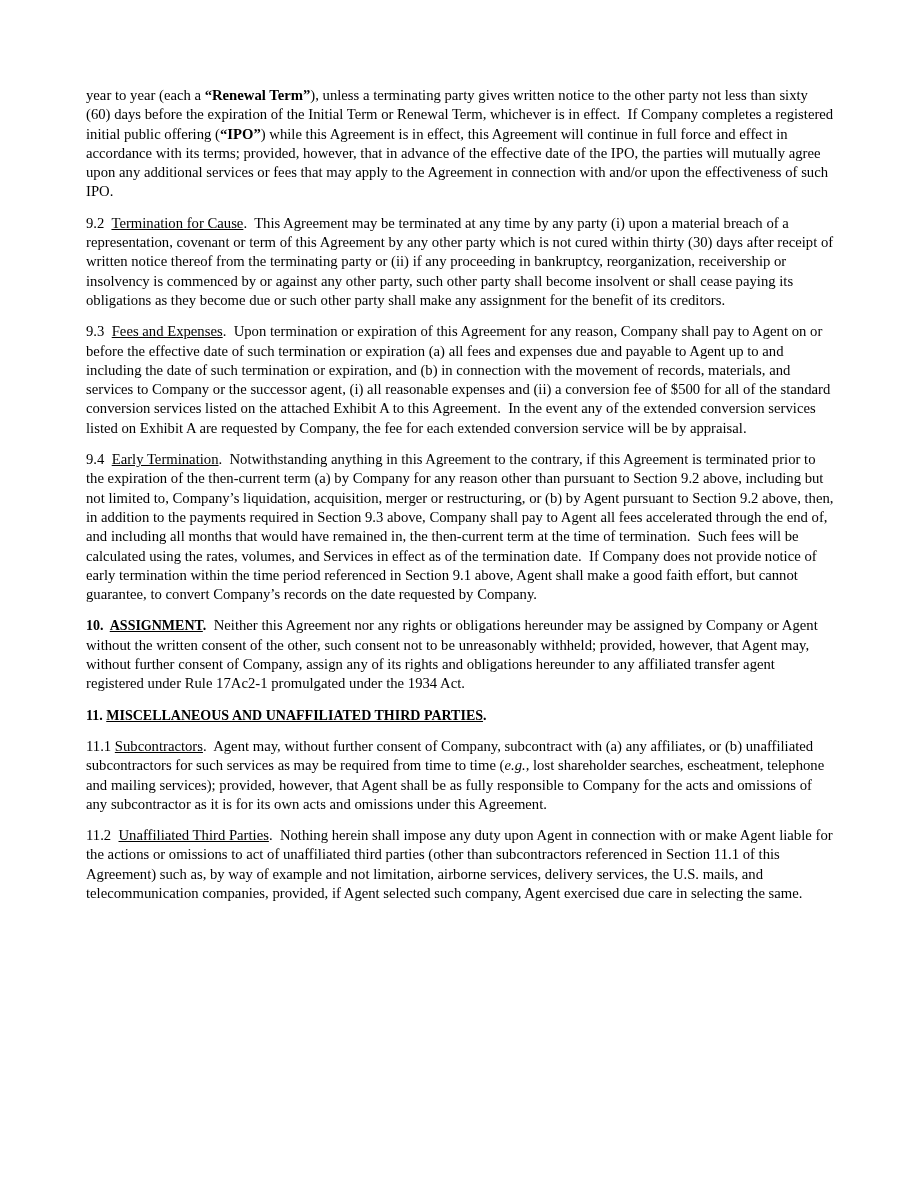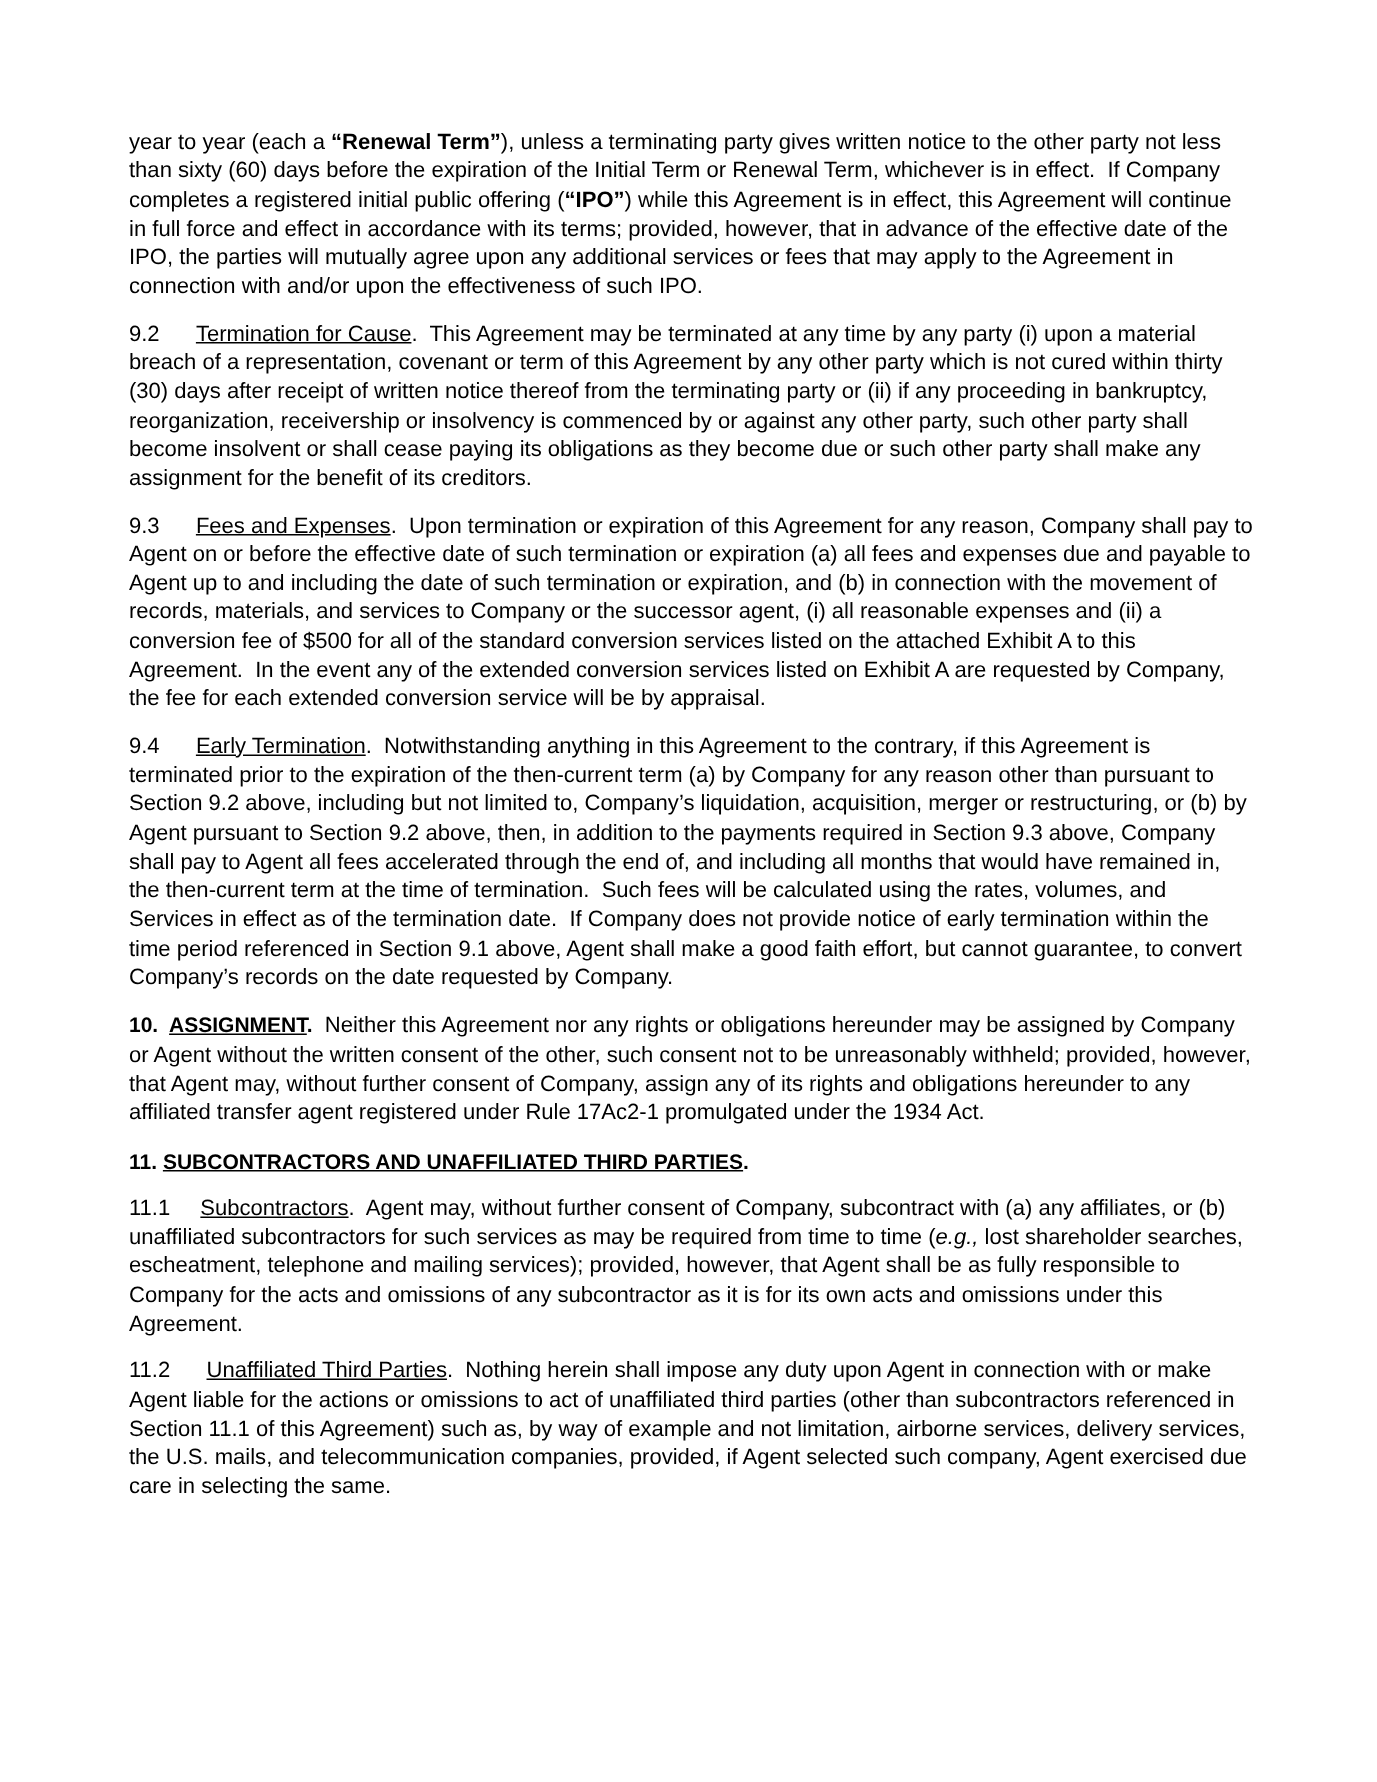--- a/index.html
+++ b/index.html
@@ -2,35 +2,35 @@
 <html><head>
 <meta charset="utf-8">
 <style>
   html, body { margin: 0; padding: 0; background: #ffffff; }
   .page {
     position: relative;
     width: 918px;
     height: 1016px;
     background: #ffffff;
     color: #000000;
-    font-family: Liberation Sans, sans-serif;
+    font-family: Liberation Serif, serif;
     overflow: hidden;
   }
   .content {
     position: absolute;
     left: 86px;
     top: 86px;
     width: 750px;
     font-size: 14.7px;
     line-height: 19.3px;
     text-align: left;
   }
   .content p { margin: 0 0 12px 0; }
   .b  { font-weight: bold; }
-  .u  { text-decoration: underline; margin-left: 16px; }
+  .u  { text-decoration: underline; }
   .bu { font-weight: bold; text-decoration: underline; text-align: center; }
   .i  { font-style: italic; }
   .section-heading { font-size: 14px; }
   .page-number {
     position: absolute;
     left: 816px;
     top: 1119px;
     font-size: 17px;
     line-height: 22px;
   }
@@ -55,21 +55,21 @@
 
     <p>
       <span>9.4&nbsp; </span><span class="u">Early Termination</span><span>.&nbsp; Notwithstanding anything in this Agreement to the contrary, if this Agreement is terminated prior to the expiration of the then-current term (a) by Company for any reason other than pursuant to Section 9.2 above, including but not limited to, Company’s liquidation, acquisition, merger or restructuring, or (b) by Agent pursuant to Section 9.2 above, then, in addition to the payments required in Section 9.3 above, Company shall pay to Agent all fees accelerated through the end of, and including all months that would have remained in, the then-current term at the time of termination.&nbsp; Such fees will be calculated using the rates, volumes, and Services in effect as of the termination date.&nbsp; If Company does not provide notice of early termination within the time period referenced in Section 9.1 above, Agent shall make a good faith effort, but cannot guarantee, to convert Company’s records on the date requested by Company.</span>
     </p>
 
     <p>
       <span class="b section-heading">10.&nbsp; </span><span class="bu section-heading">ASSIGNMENT</span><span class="b section-heading">.</span><span>&nbsp; Neither this Agreement nor any rights or obligations hereunder may be assigned by Company or Agent without the written consent of the other, such consent not to be unreasonably withheld; provided, however, that Agent may, without further consent of Company, assign any of its rights and obligations hereunder to any affiliated transfer agent registered under Rule 17Ac2-1 promulgated under the 1934 Act.</span>
     </p>
 
     <p>
-      <span class="b section-heading">11. </span><span class="bu section-heading">SUBCONTRACTORS AND UNAFFILIATED THIRD PARTIES</span><span class="b section-heading">.</span>
+      <span class="b section-heading">11. </span><span class="bu section-heading">MISCELLANEOUS AND UNAFFILIATED THIRD PARTIES</span><span class="b section-heading">.</span>
     </p>
 
     <p>
       <span>11.1 </span><span class="u">Subcontractors</span><span>.&nbsp; Agent may, without further consent of Company, subcontract with (a) any affiliates, or (b) unaffiliated subcontractors for such services as may be required from time to time (</span><span class="i">e.g.,</span><span> lost shareholder searches, escheatment, telephone and mailing services); provided, however, that Agent shall be as fully responsible to Company for the acts and omissions of any subcontractor as it is for its own acts and omissions under this Agreement.</span>
     </p>
 
     <p>
       <span>11.2&nbsp; </span><span class="u">Unaffiliated Third Parties</span><span>.&nbsp; Nothing herein shall impose any duty upon Agent in connection with or make Agent liable for the actions or omissions to act of unaffiliated third parties (other than subcontractors referenced in Section 11.1 of this Agreement) such as, by way of example and not limitation, airborne services, delivery services, the U.S. mails, and telecommunication companies, provided, if Agent selected such company, Agent exercised due care in selecting the same.</span>
     </p>
 

